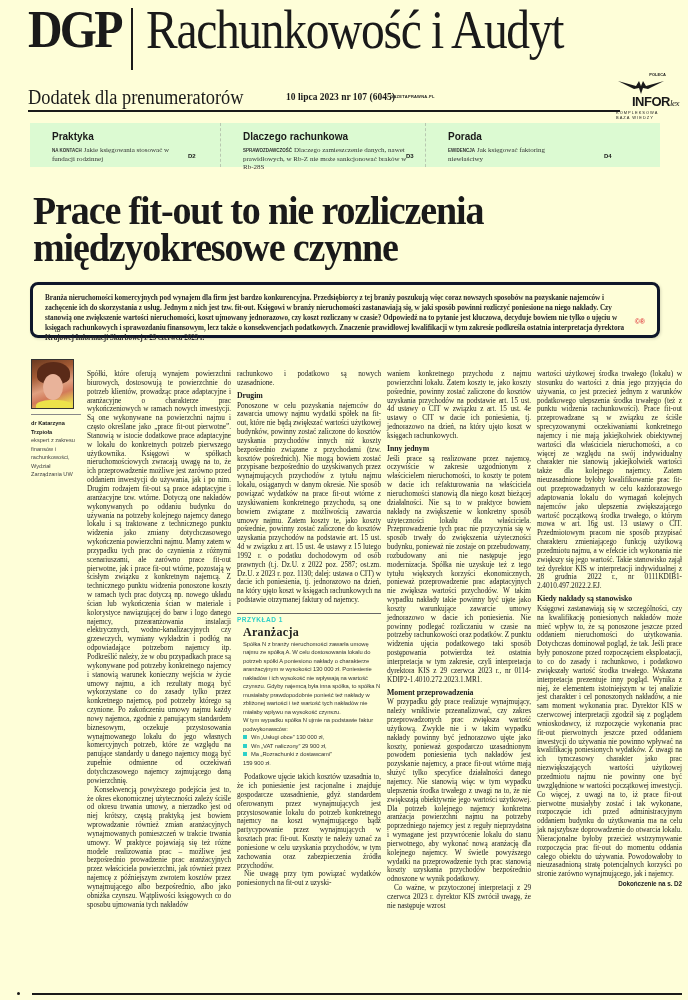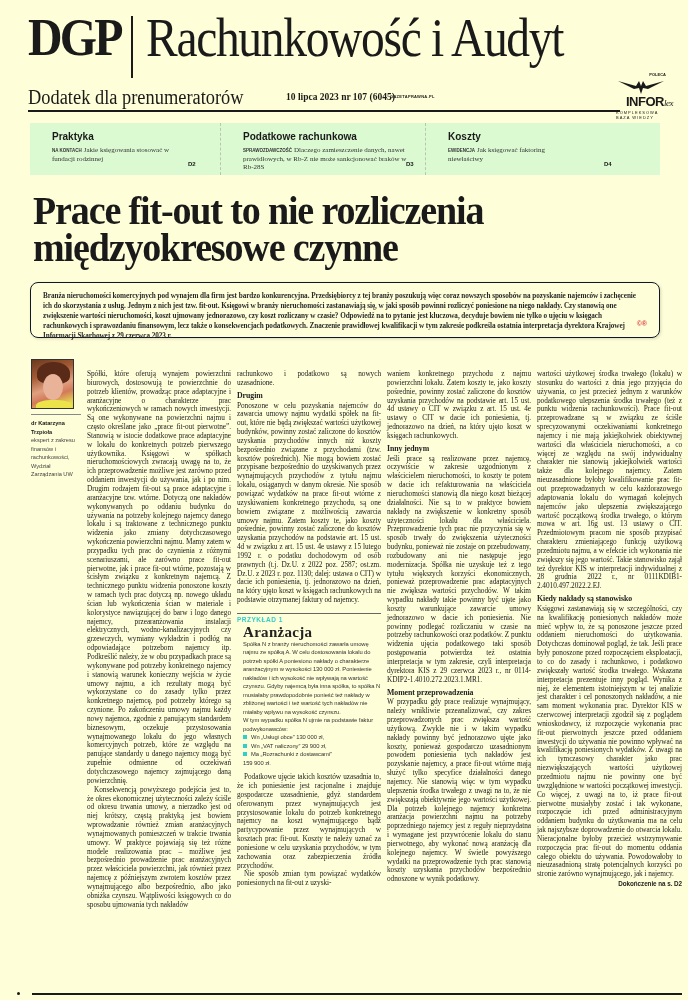--- a/index.html
+++ b/index.html
@@ -1,47 +1,47 @@
 <!DOCTYPE html>
 <html><head>
 <meta charset="utf-8">
 <style>
   * { box-sizing: border-box; margin: 0; padding: 0; }
   html, body { width: 688px; height: 1000px; overflow: hidden; }
   body { background: #fefed8; color: #1a1a1a; font-family: "Liberation Serif", serif; position: relative; }
 
-  .masthead { position: absolute; left: 28px; top: 8px; width: 640px; height: 60px; }
+  .masthead { position: absolute; left: 28px; top: 0; width: 640px; height: 60px; }
   .brand { position: absolute; left: 0; top: 0; font-family: "Liberation Serif", serif; font-weight: bold; font-size: 52px; letter-spacing: -3px; line-height: 60px; transform: scaleX(0.92); transform-origin: left; }
   .mast-divider { position: absolute; left: 103px; top: 8px; width: 2px; height: 62px; background: #1a1a1a; }
   .section-title { position: absolute; left: 118px; top: 0; font-size: 54px; line-height: 60px; letter-spacing: -1.5px; transform: scaleX(0.88); transform-origin: left; white-space: nowrap; }
 
   .subline { position: absolute; left: 28px; top: 86px; width: 640px; height: 22px; text-align: right; }
   .sub-title { position: absolute; left: 0; top: 0; font-size: 20px; line-height: 22px; transform: scaleX(0.92); transform-origin: left; white-space: nowrap; }
   .issue { position: absolute; left: 258px; top: 6px; font-size: 9.5px; font-weight: bold; white-space: nowrap; }
   .site { position: absolute; left: 362px; top: 8px; font-family: "Liberation Sans", sans-serif; font-size: 4px; font-weight: bold; letter-spacing: 0.3px; }
   .rule-top { position: absolute; left: 28px; top: 110px; width: 592px; height: 2px; background: #1a1a1a; }
 
   .infor { position: absolute; left: 614px; top: 70px; width: 70px; height: 52px; }
   .infor .poleca { position: absolute; right: 18px; top: 2px; font-family: "Liberation Sans", sans-serif; font-size: 4px; font-weight: bold; }
   .infor .eagle { position: absolute; left: 4px; top: 8px; width: 46px; height: 16px; }
-  .infor .logo { position: absolute; left: 12px; top: 24px; font-family: "Liberation Sans", sans-serif; font-weight: bold; font-size: 13px; letter-spacing: -0.5px; }
+  .infor .logo { position: absolute; left: 18px; top: 24px; font-family: "Liberation Sans", sans-serif; font-weight: bold; font-size: 13px; letter-spacing: -0.5px; }
   .infor .logo i { font-family: "Liberation Serif", serif; font-weight: normal; font-size: 9px; }
   .infor .tag { position: absolute; left: 2px; top: 40px; font-family: "Liberation Sans", sans-serif; font-size: 4px; letter-spacing: 1px; line-height: 5px; }
 
-  .teaser { position: absolute; left: 30px; top: 123px; width: 630px; height: 52px; background: #dcfad2; display: flex; }
+  .teaser { position: absolute; left: 30px; top: 123px; width: 630px; height: 44px; background: #dcfad2; display: flex; }
   .teaser-col { position: relative; padding: 8px 0 0 22px; }
   .teaser-col + .teaser-col { border-left: 1px dashed #b8c8b0; }
   .teaser-col h3 { font-family: "Liberation Sans", sans-serif; font-size: 10px; font-weight: bold; margin-bottom: 4px; }
   .teaser-col p { font-size: 7px; line-height: 8px; color: #333; }
   .teaser-col .kicker { font-family: "Liberation Sans", sans-serif; font-size: 4.5px; font-weight: bold; margin-right: 2px; }
   .teaser-col .page { position: absolute; font-family: "Liberation Sans", sans-serif; font-size: 6px; font-weight: bold; bottom: 8px; }
 
   .headline { position: absolute; left: 33px; top: 192px; font-size: 40px; line-height: 37px; letter-spacing: -1.2px; transform: scaleX(0.95); transform-origin: left; width: 600px; }
 
-  .lead { position: absolute; left: 30px; top: 282px; width: 630px; height: 56px; border: 1px solid #0f172a; border-radius: 8px; box-shadow: 1px 1px 3px rgba(0,0,0,0.15); padding: 8px 22px 0 12px; }
+  .lead { position: absolute; left: 30px; top: 282px; width: 630px; height: 56px; border: 3px solid #0f172a; border-radius: 8px; box-shadow: 1px 1px 3px rgba(0,0,0,0.15); padding: 8px 22px 0 12px; }
   .lead p { font-size: 7.2px; line-height: 10px; font-weight: bold; color: #2a2a2a; letter-spacing: -0.05px; }
   .lead .cc { position: absolute; right: 12px; bottom: 10px; color: #e04040; font-family: "Liberation Sans", sans-serif; font-size: 7px; font-weight: bold; }
 
   .author { position: absolute; left: 31px; top: 359px; width: 45px; }
   .author .photo { width: 43px; height: 50px; border: 1px solid #333; background: linear-gradient(160deg, #6a3a20 0%, #a35a34 30%, #e0a080 55%, #d27a5a 70%, #e8d850 90%); position: relative; overflow: hidden; }
   .author .photo .face { position: absolute; left: 11px; top: 14px; width: 20px; height: 26px; border-radius: 50%; background: #e9b39a; }
   .author .photo .hair { position: absolute; left: 5px; top: 2px; width: 33px; height: 22px; border-radius: 50% 50% 35% 35%; background: #5a2a18; }
   .author .photo .shirt { position: absolute; left: 4px; top: 40px; width: 36px; height: 14px; border-radius: 40% 40% 0 0; background: #ece24a; }
   .author .line { height: 1px; background: #888; margin: 5px 0 4px; width: 50px; }
   .author .name { font-family: "Liberation Sans", sans-serif; font-size: 5.6px; font-weight: bold; line-height: 8.5px; }
@@ -51,21 +51,21 @@
   .col p { text-indent: 0; }
   .col p.ind { text-indent: 7px; }
   .col h4 { font-size: 7.8px; font-weight: bold; margin: 4px 0 1px; }
   .c1 { left: 87px; width: 144px; }
   .c2 { left: 237px; width: 144px; }
   .c3 { left: 387px; width: 144px; }
   .c4 { left: 537px; width: 145px; }
 
   .example { border-top: 1.5px solid #666; margin: 8px 0 6px; padding-top: 2px; }
   .example .ex-label { font-family: "Liberation Sans", sans-serif; font-size: 6.5px; font-weight: bold; color: #2ed0c8; letter-spacing: 0.5px; }
-  .example .ex-title { font-size: 15px; font-weight: bold; margin: 3px 0 3px 6px; letter-spacing: 0.3px; }
+  .example .ex-title { font-size: 12px; font-weight: bold; margin: 3px 0 3px 6px; letter-spacing: 0.3px; }
   .example .ex-body { font-family: "Liberation Sans", sans-serif; font-size: 5.8px; line-height: 8.5px; color: #333; padding-left: 6px; text-align: left; }
   .example ul { list-style: none; }
   .example li .bullet { display: inline-block; width: 4px; height: 4px; background: #2ed0c8; margin-right: 4px; }
 
   .continued { font-family: "Liberation Sans", sans-serif; font-size: 6.3px; font-weight: bold; text-align: right; margin-top: 1px; }
 
   .rule-bottom { position: absolute; left: 32px; top: 993px; width: 650px; height: 2px; background: #1a1a1a; }
   .page-dot { position: absolute; left: 17px; top: 992px; width: 3px; height: 3px; background: #1a1a1a; border-radius: 50%; }
 </style>
 </head>
@@ -96,26 +96,26 @@
     </div>
 </div>
 
 <div class="teaser">
   <div class="teaser-col" style="width:190px">
     <h3>Praktyka</h3>
     <p style="width:135px"><span class="kicker">NA KONTACH</span><span>Jakie księgowania stosować w fundacji rodzinnej</span></p>
     <span class="page" style="left:158px">D2</span>
   </div>
   <div class="teaser-col" style="width:205px">
-    <h3>Podatkowe rachunkowa</h3>
+    <h3>Dlaczego rachunkowa</h3>
     <p style="width:165px"><span class="kicker">SPRAWOZDAWCZOŚĆ</span><span>Dlaczego zamieszczenie danych, nawet prawidłowych, w Rb-Z nie może sankcjonować braków w Rb-28S</span></p>
     <span class="page" style="left:185px">D3</span>
   </div>
   <div class="teaser-col" style="width:235px">
-    <h3>Koszty</h3>
+    <h3>Porada</h3>
     <p style="width:120px"><span class="kicker">EWIDENCJA</span><span>Jak księgować faktoring niewłaściwy</span></p>
     <span class="page" style="left:178px">D4</span>
   </div>
 </div>
 
 <h1 class="headline">Prace fit-out to nie rozliczenia międzyokresowe czynne</h1>
 
 <div class="lead">
   <p>Branża nieruchomości komercyjnych pod wynajem dla firm jest bardzo konkurencyjna. Przedsiębiorcy z tej branży poszukują więc coraz nowszych sposobów na pozyskanie najemców i zachęcenie ich do skorzystania z usług. Jednym z nich jest tzw. fit-out. Księgowi w branży nieruchomości zastanawiają się, w jaki sposób powinni rozliczyć poniesione na niego nakłady. Czy stanowią one zwiększenie wartości nieruchomości, koszt ujmowany jednorazowo, czy koszt rozliczany w czasie? Odpowiedź na to pytanie jest kluczowa, decyduje bowiem nie tylko o ujęciu w księgach rachunkowych i sprawozdaniu finansowym, lecz także o konsekwencjach podatkowych. Znaczenie prawidłowej kwalifikacji w tym zakresie podkreśla ostatnia interpretacja dyrektora Krajowej Informacji Skarbowej z 29 czerwca 2023 r.</p>
   <span class="cc">©®</span>
@@ -149,29 +149,30 @@
       <div>W tym wypadku spółka N ujmie na podstawie faktur podwykonawców:</div>
       <ul>
         <li><span class="bullet"></span><span>Wn „Usługi obce” 130 000 zł,</span></li>
         <li><span class="bullet"></span><span>Wn „VAT naliczony” 29 900 zł,</span></li>
         <li><span class="bullet"></span><span>Ma „Rozrachunki z dostawcami”</span></li>
       </ul>
       <div>159 900 zł.</div>
     </div>
   </div>
   <p class="ind">Podatkowe ujęcie takich kosztów uzasadnia to, że ich poniesienie jest racjonalne i znajduje gospodarcze uzasadnienie, gdyż standardem oferowanym przez wynajmujących jest przystosowanie lokalu do potrzeb konkretnego najemcy na koszt wynajmującego bądź partycypowanie przez wynajmujących w kosztach prac fit-out. Koszty te należy uznać za poniesione w celu uzyskania przychodów, w tym zachowania oraz zabezpieczenia źródła przychodów.</p>
-  <p class="ind">Nie sposób zmian tym powiązać wydatków poniesionych na fit-out z uzyski-</p>
+  <p class="ind">Nie uwagę przy tym powiązać wydatków poniesionych na fit-out z uzyski-</p>
 </div>
 
 <div class="col c3">
   <p>waniem konkretnego przychodu z najmu powierzchni lokalu. Zatem koszty te, jako koszty pośrednie, powinny zostać zaliczone do kosztów uzyskania przychodów na podstawie art. 15 ust. 4d ustawy o CIT w związku z art. 15 ust. 4e ustawy o CIT w dacie ich poniesienia, tj. jednorazowo na dzień, na który ujęto koszt w księgach rachunkowych.</p>
   <h4>Inny jednym</h4>
   <p>Jeśli prace są realizowane przez najemcę, oczywiście w zakresie uzgodnionym z właścicielem nieruchomości, to koszty te potem w dacie ich refakturowania na właściciela nieruchomości stanowią dla niego koszt bieżącej działalności. Nie są to w praktyce bowiem nakłady na zwiększenie w konkretny sposób użyteczności lokalu dla właściciela. Przeprowadzenie tych prac nie przyczynia się w sposób trwały do zwiększenia użyteczności budynku, ponieważ nie zostaje on przebudowany, rozbudowany ani nie następuje jego modernizacja. Spółka nie uzyskuje też z tego tytułu większych korzyści ekonomicznych, ponieważ przeprowadzenie prac adaptacyjnych nie zwiększa wartości przychodów. W takim wypadku nakłady takie powinny być ujęte jako koszty warunkujące zawarcie umowy jednorazowo w dacie ich poniesienia. Nie powinny podlegać rozliczaniu w czasie na potrzeby rachunkowości oraz podatków. Z punktu widzenia ujęcia podatkowego taki sposób postępowania potwierdza też ostatnia interpretacja w tym zakresie, czyli interpretacja dyrektora KIS z 29 czerwca 2023 r., nr 0114-KDIP2-1.4010.272.2023.1.MR1.</p>
   <h4>Moment przeprowadzenia</h4>
   <p>W przypadku gdy prace realizuje wynajmujący, należy wnikliwie przeanalizować, czy zakres przeprowadzonych prac zwiększa wartość użytkową. Zwykle nie i w takim wypadku nakłady powinny być jednorazowo ujęte jako koszty, ponieważ gospodarczo uzasadnionym powodem poniesienia tych nakładów jest pozyskanie najemcy, a prace fit-out wtórne mają służyć tylko specyfice działalności danego najemcy. Nie stanowią więc w tym wypadku ulepszenia środka trwałego z uwagi na to, że nie zwiększają obiektywnie jego wartości użytkowej. Dla potrzeb kolejnego najemcy konkretna aranżacja powierzchni najmu na potrzeby poprzedniego najemcy jest z reguły nieprzydatna i wymagane jest przywrócenie lokalu do stanu pierwotnego, aby wykonać nową aranżację dla kolejnego najemcy. W świetle powyższego wydatki na przeprowadzenie tych prac stanowią koszty uzyskania przychodów bezpośrednio odnoszone w wynik podatkowy.</p>
+  <p class="ind">Co ważne, w przytoczonej interpretacji z 29 czerwca 2023 r. dyrektor KIS zwrócił uwagę, że nie następuje wzrost</p>
 </div>
 
 <div class="col c4">
   <p>wartości użytkowej środka trwałego (lokalu) w stosunku do wartości z dnia jego przyjęcia do używania, co jest przecież jednym z warunków podatkowego ulepszenia środka trwałego (też z punktu widzenia rachunkowości). Prace fit-out przeprowadzane są w związku ze ściśle sprecyzowanymi oczekiwaniami konkretnego najemcy i nie mają jakiejkolwiek obiektywnej wartości dla właściciela nieruchomości, a co więcej ze względu na swój indywidualny charakter nie stanowią jakiejkolwiek wartości także dla kolejnego najemcy. Zatem nieuzasadnione byłoby kwalifikowanie prac fit-out przeprowadzanych w celu każdorazowego adaptowania lokalu do wymagań kolejnych najemców jako ulepszenia zwiększającego wartość początkową środka trwałego, o którym mowa w art. 16g ust. 13 ustawy o CIT. Przedmiotowym pracom nie sposób przypisać charakteru zmieniającego funkcję użytkową przedmiotu najmu, a w efekcie ich wykonania nie zwiększy się jego wartość. Takie stanowisko zajął też dyrektor KIS w interpretacji indywidualnej z 28 grudnia 2022 r., nr 0111KDIB1-2.4010.497.2022.2.EJ.</p>
   <h4>Kiedy nakłady są stanowisko</h4>
   <p>Księgowi zastanawiają się w szczególności, czy na kwalifikację poniesionych nakładów może mieć wpływ to, że są ponoszone jeszcze przed oddaniem nieruchomości do użytkowania. Dotychczas dominował pogląd, że tak. Jeśli prace były ponoszone przed rozpoczęciem eksploatacji, to co do zasady i rachunkowo, i podatkowo zwiększały wartość środka trwałego. Wskazana interpretacja prezentuje inny pogląd. Wynika z niej, że elementem istotniejszym w tej analizie jest charakter i cel ponoszonych nakładów, a nie sam moment wykonania prac. Dyrektor KIS w czerwcowej interpretacji zgodził się z poglądem wnioskodawcy, iż rozpoczęcie wykonania prac fit-out pierwotnych jeszcze przed oddaniem inwestycji do używania nie powinno wpływać na kwalifikację poniesionych wydatków. Z uwagi na ich tymczasowy charakter jako prac niezwiększających wartości użytkowej przedmiotu najmu nie powinny one być uwzględnione w wartości początkowej inwestycji. Co więcej, z uwagi na to, iż prace fit-out pierwotne musiałyby zostać i tak wykonane, rozpoczęcie ich przed administracyjnym oddaniem budynku do użytkowania ma na celu jak najszybsze doprowadzenie do otwarcia lokalu. Nieracjonalne byłoby przecież wstrzymywanie rozpoczęcia prac fit-out do momentu oddania całego obiektu do używania. Powodowałoby to nieuzasadnioną stratę potencjalnych korzyści po stronie zarówno wynajmującego, jak i najemcy.</p>
   <div class="continued">Dokończenie na s. D2</div>
 </div>
 
 <div class="page-dot"></div>

